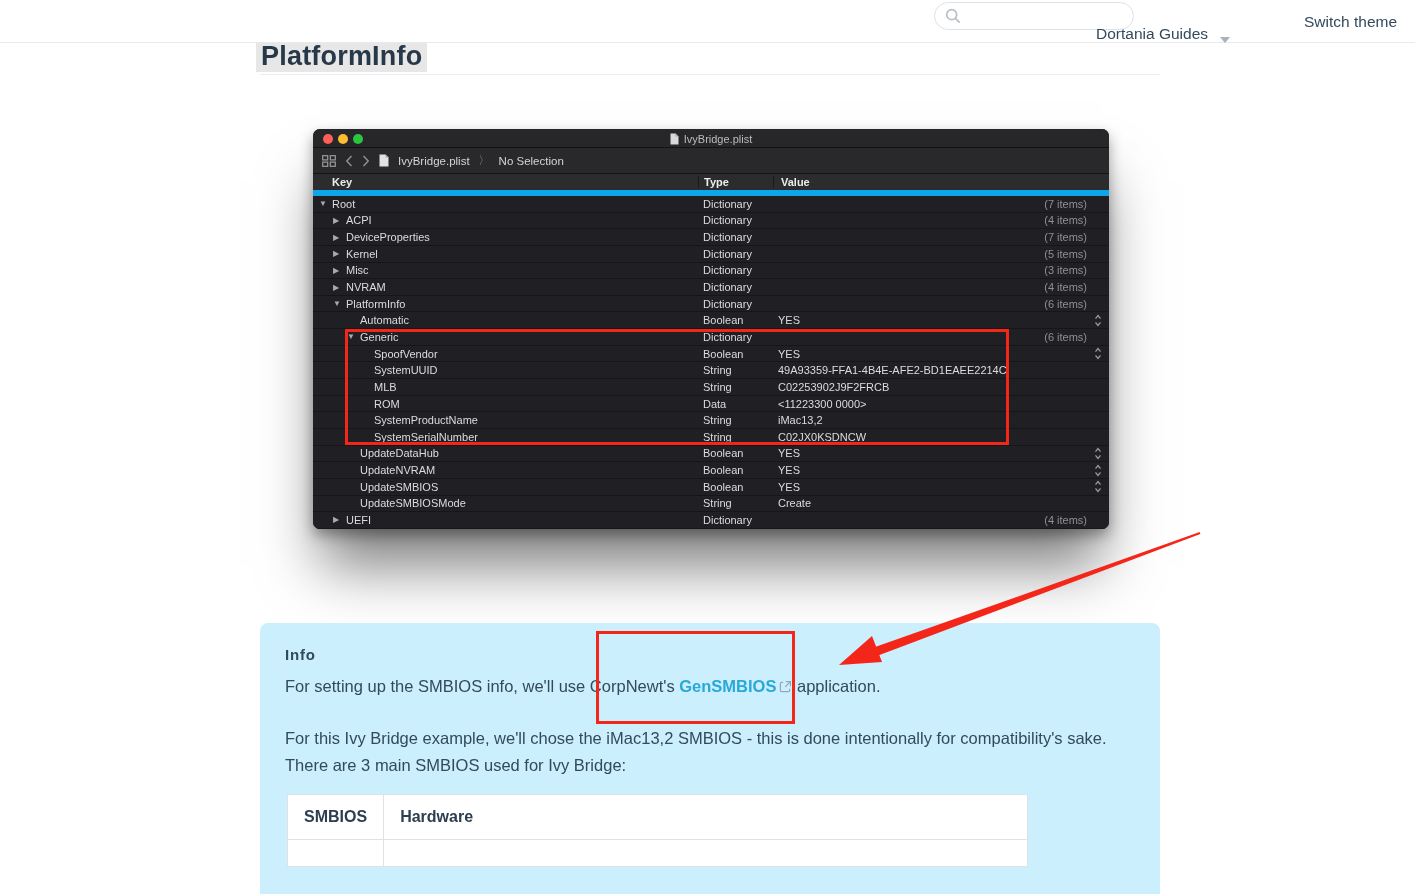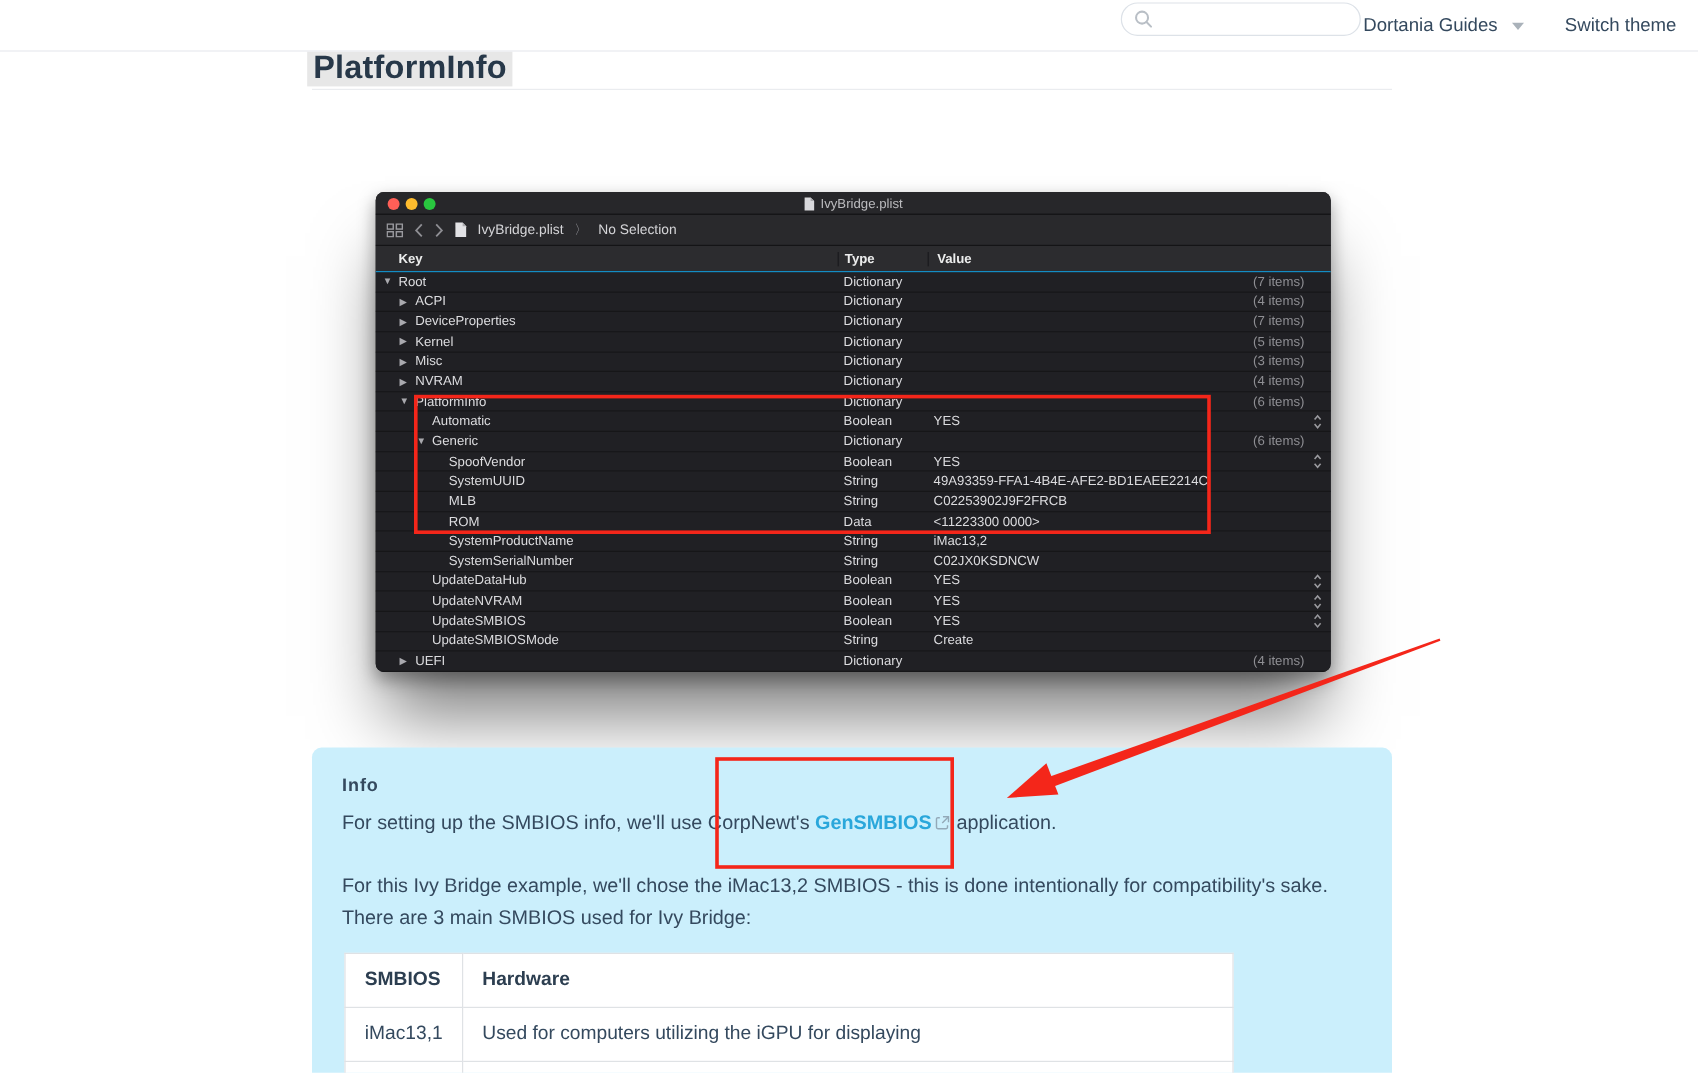--- a/index.html
+++ b/index.html
@@ -6,37 +6,37 @@
   html,body { width:1415px; height:894px; }
   body {
     position:relative; overflow:hidden; background:#fff;
     font-family:"Liberation Sans", sans-serif; color:#34495e;
   }
   
   .topbar { position:absolute; top:0; left:0; width:1415px; height:43px; background:#fff; border-bottom:1px solid #e8eaee; z-index:10; }
   .searchbox { position:absolute; left:934px; top:2px; width:200px; height:28px; border:1px solid #dde2e8; border-radius:15px; display:flex; align-items:center; padding:0 10px; background:#fff; }
   .searchbox input { border:none; outline:none; flex:1; font-size:14px; margin-left:6px; background:transparent; font-family:inherit; color:#34495e; }
   .nav-link { position:absolute; top:0; height:43px; display:flex; align-items:center; font-size:15.5px; font-weight:500; color:#34495e; cursor:pointer; }
-  .nav-dortania { left:1136px; }
+  .nav-dortania { left:1096px;align-items:flex-end; }
   .nav-switch { left:1304px; }
   .caret-down { width:0; height:0; border-left:5px solid transparent; border-right:5px solid transparent; border-top:6px solid #aab2ba; margin-left:12px; }
   
   .page-title { position:absolute; left:256px; top:41px; font-size:27px; font-weight:600; color:#273849; letter-spacing:0.2px; }
   .page-title .hl { background:#e7e7e7; padding:1px 5px; }
   .title-rule { position:absolute; left:260px; top:74px; width:900px; height:0; border-top:1px solid #eaecef; }
   
   .plist-window { position:absolute; left:313px; top:129px; width:796px; height:400px; border-radius:7px; overflow:hidden; background:#202024;
-    box-shadow:0 6px 14px rgba(0,0,0,.35), 0 45px 55px -8px rgba(0,0,0,.5); z-index:1;margin-top:31px; }
+    box-shadow:0 6px 14px rgba(0,0,0,.35), 0 45px 55px -8px rgba(0,0,0,.5); z-index:1; }
   .titlebar { position:relative; height:19px; background:#27272a; border-bottom:1px solid #121214; }
   .lights { position:absolute; left:10px; top:5px; display:flex; gap:5px; }
   .light { width:10px; height:10px; border-radius:50%; }
   .window-title { position:absolute; left:0; right:0; top:0; height:19px; display:flex; align-items:center; justify-content:center; gap:5px; font-size:11px; color:#bcbcbf; }
   .jumpbar { height:26px; background:#29292c; border-bottom:1px solid #141416; display:flex; align-items:center; padding:0 9px; gap:9px; font-size:11.5px; color:#d4d4d7; }
   .jump-sep { color:#8e8e93; font-size:11px; }
-  .colheader { height:22px; background:#2c2c2f; border-bottom:1px solid #0ea5e9; display:flex; align-items:center; font-size:11px; font-weight:bold; color:#eceded; }
+  .colheader { height:22px; background:#2c2c2f; border-bottom:6px solid #0ea5e9; display:flex; align-items:center; font-size:11px; font-weight:bold; color:#eceded; }
   .c-key { width:385px; padding-left:19px; }
   .c-type { width:75px; border-left:1px solid #1a1a1d; padding-left:5px; }
   .c-value { flex:1; border-left:1px solid #1a1a1d; padding-left:7px; }
   .prow { height:16.65px; display:flex; align-items:center; font-size:11px; color:#dcdcdf; border-bottom:1px solid #161618; background:#202024; }
   .prow .key { width:385px; display:flex; align-items:center; overflow:hidden; white-space:nowrap; }
   .prow .disc { width:13px; flex:none; font-size:8px; color:#a9a9ae; }
   .prow .type { width:75px; padding-left:5px; }
   .prow .value { flex:1; padding-left:5px; white-space:nowrap; }
   .prow .value.muted { color:#8f8f94;text-align:right; }
   .prow .step { width:22px; display:flex; justify-content:center; }
@@ -473,24 +473,20 @@
       </svg></span><span> application.</span></p>
   <p class="info-p2">For this Ivy Bridge example, we'll chose the iMac13,2 SMBIOS - this is done intentionally for compatibility's sake. There are 3 main SMBIOS used for Ivy Bridge:</p>
   <table class="smbios-table">
     <thead>
       <tr>
         <th class="col-smbios">SMBIOS</th>
         <th>Hardware</th>
       </tr>
     </thead>
     <tbody id="smbios-tbody">
-  <tr>
-    <td class="cell-smbios">iMac13,1</td>
-    <td class="cell-hardware">Used for computers utilizing the iGPU for displaying</td>
-  </tr>
 
   <tr>
     <td class="cell-smbios"></td>
     <td class="cell-hardware"></td>
   </tr>
 </tbody>
   </table>
 </div>
 
 </body></html>

